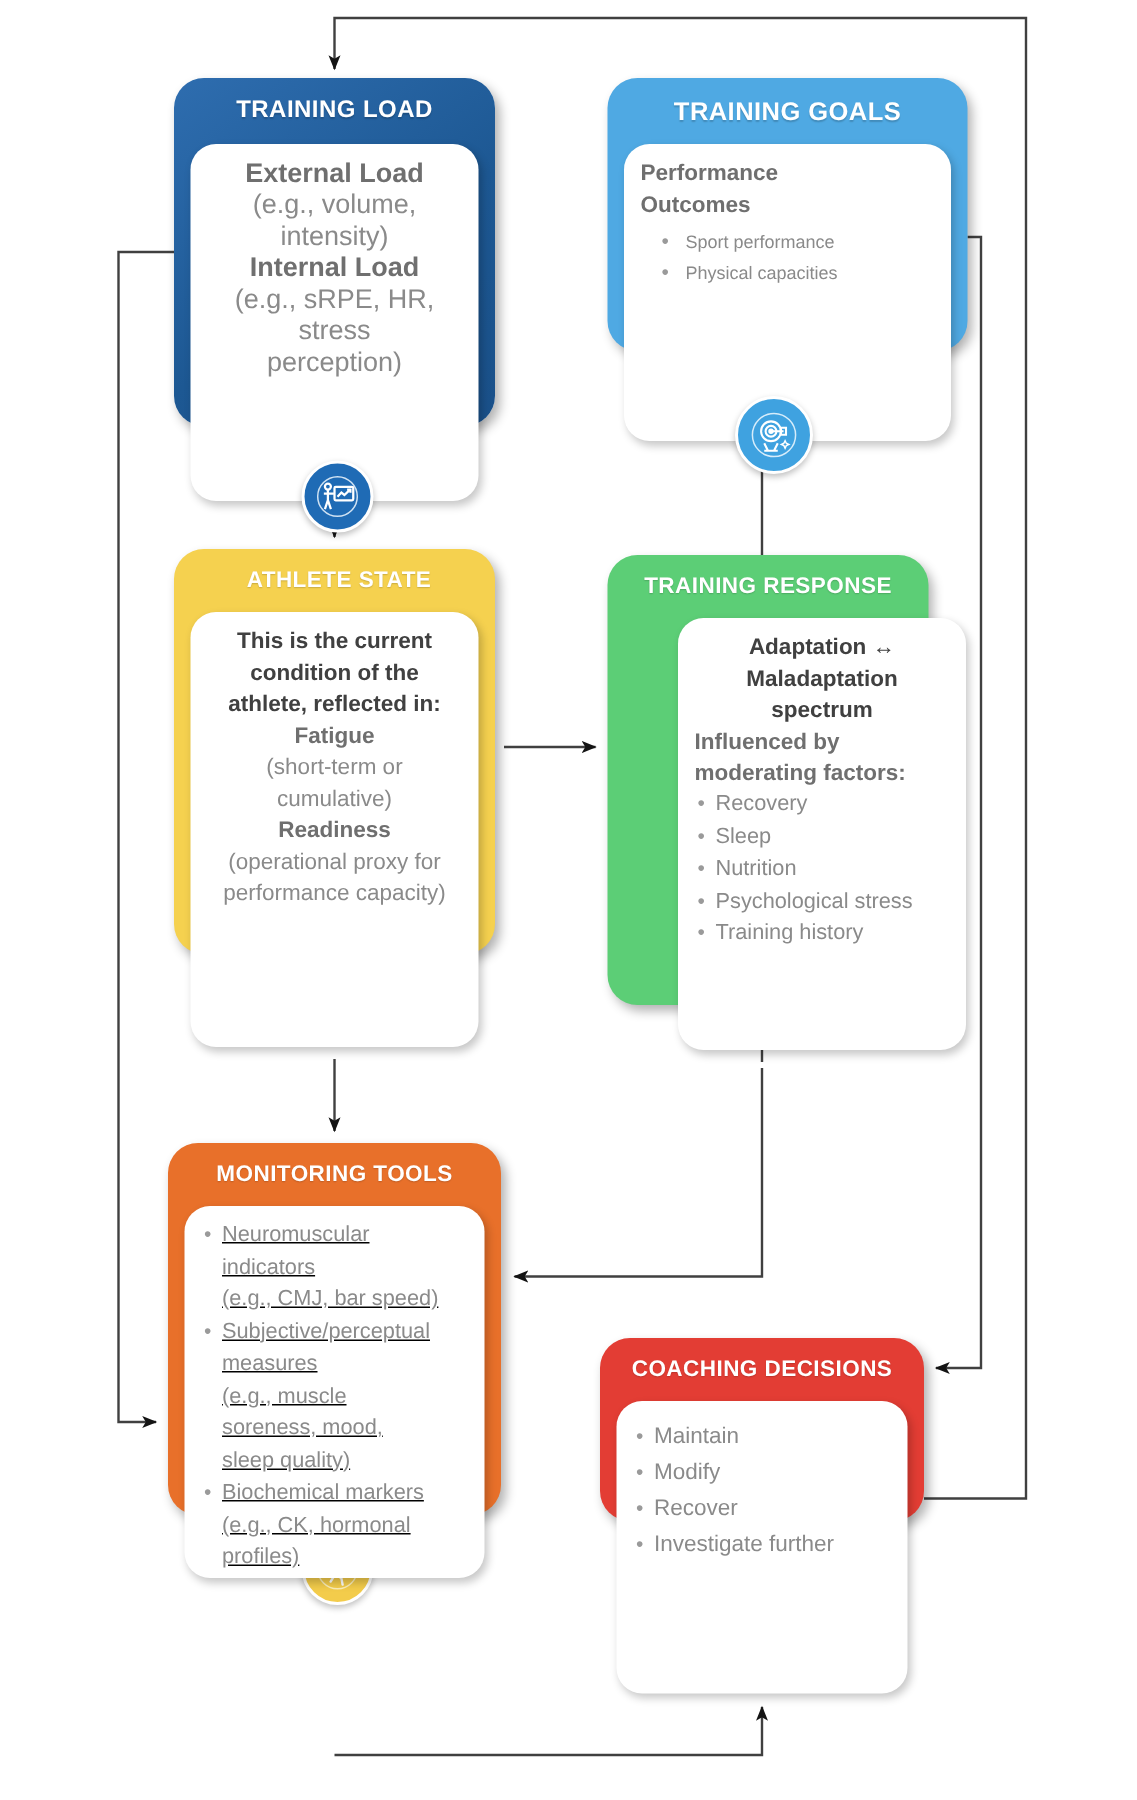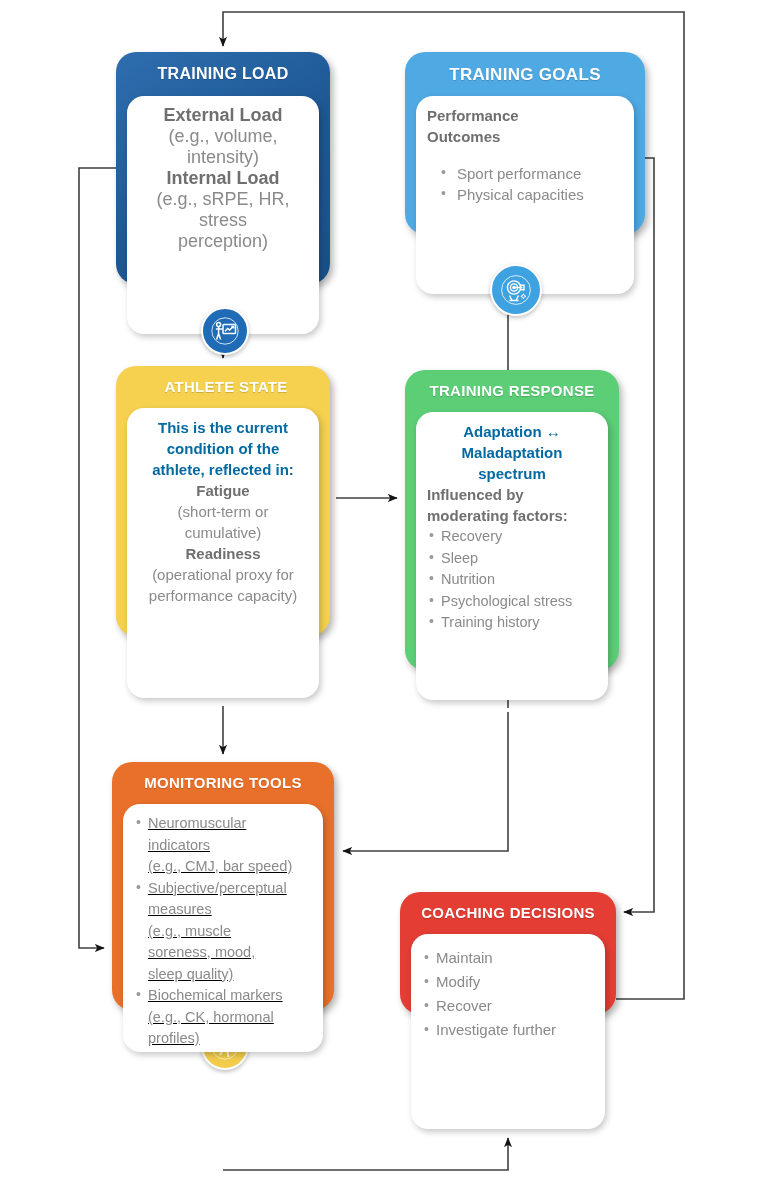--- a/index.html
+++ b/index.html
@@ -46,21 +46,21 @@
     display:flex;align-items:center;justify-content:center;
     box-shadow:0 2px 4px rgba(0,0,0,.25);
   }
   .badge svg{display:block;}
 
   
   .b{font-weight:bold;}
   .ctr{text-align:center;}
   .grey{color:#8a8a8a;}
   .dark{color:#6f6f6f;}
-  .black{color:#0369a1;}
+  .black{color:#404040;}
   ul.bl{margin:0;padding:0;list-style:none;}
   ul.bl li{position:relative;padding-left:14px;color:#8a8a8a;}
   ul.bl li:before{
     content:"\2022";position:absolute;left:2px;top:-1px;color:#9a9a9a;font-size:14px;
   }
   ul.bl.indent li{padding-left:30px;}
   ul.bl.indent li:before{left:14px;}
 
   
 
@@ -82,21 +82,21 @@
   #n-state{left:116px;top:366px;width:214px;height:270px;}
   #n-state .backpanel{height:270px;background:#F5D14F;}
   #n-state .hdr{top:12px;font-size:15px;padding-left:12px;}
   #n-state .card{top:42px;height:290px;}
   #n-state .badge{left:85px;top:656px;width:48px;height:48px;background:#F3CC4B;border:2px solid #ffffff;}
 
   
   #n-resp{left:405px;top:370px;width:214px;height:300px;}
   #n-resp .backpanel{height:300px;background:#5CCE76;}
   #n-resp .hdr{top:12px;font-size:15px;}
-  #n-resp .card{top:42px;height:288px;}
+  #n-resp .card{top:42px;height:288px;margin-left:36px;}
   #n-resp .badge{left:85px;top:656px;width:48px;height:48px;background:#4CC56A;border:2px solid #ffffff;}
 
   
   #n-mon{left:112px;top:762px;width:222px;height:248px;}
   #n-mon .backpanel{height:248px;background:#E8702A;}
   #n-mon .hdr{top:12px;font-size:15px;}
   #n-mon .card{top:42px;height:248px;text-decoration:underline;}
 
   
   #n-coach{left:400px;top:892px;width:216px;height:122px;}
@@ -162,21 +162,21 @@
   </div>
 
   <div class="node" id="n-goals">
     <div class="backpanel"></div>
     <div class="hdr">TRAINING GOALS</div>
     <div class="card">
       <div class="b dark" style="font-size:15px;line-height:21px;">
         <div>Performance</div>
         <div>Outcomes</div>
       </div>
-      <ul class="bl indent" style="font-size:15px;line-height:21px;margin-top:16px;">
+      <ul class="bl indent" style="font-size:12px;line-height:21px;margin-top:4px;">
         <li>Sport performance</li>
         <li>Physical capacities</li>
       </ul>
     </div>
     <div class="badge">
       <svg width="32" height="32" viewBox="0 0 32 32" fill="none" stroke="#ffffff" stroke-width="1.4">
         <circle cx="16" cy="16" r="14.4" stroke="#d6ecfa" stroke-width="1"></circle>
         <circle cx="14" cy="13.5" r="6.6"></circle>
         <circle cx="14" cy="13.5" r="3.6"></circle>
         <circle cx="14" cy="13.5" r="1.1" fill="#ffffff"></circle>

